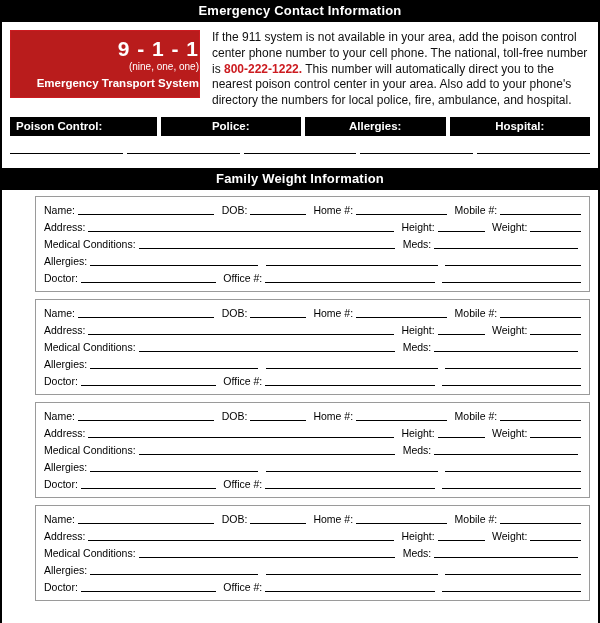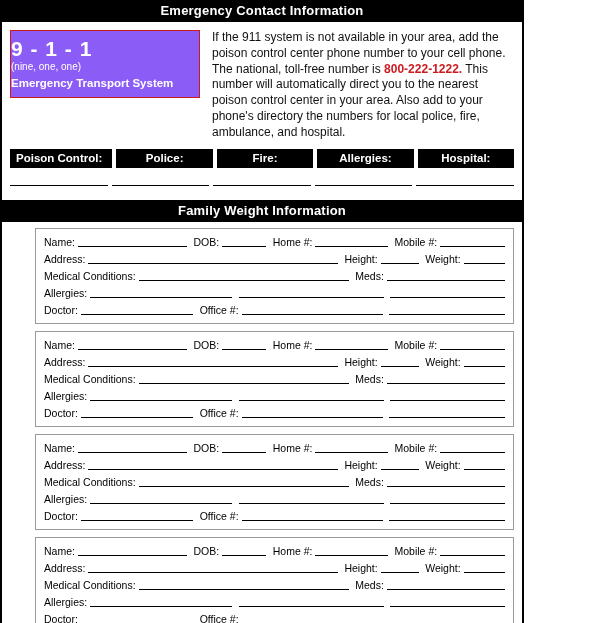--- a/index.html
+++ b/index.html
@@ -10,21 +10,21 @@
     width: 600px;
     height: 623px;
     background: #ffffff;
     font-family: "Liberation Sans", sans-serif;
     font-size: 11px;
     color: #000000;
     overflow: hidden;
   }
   .page {
     position: relative;
-    width: 524px;
+    width: 600px;
     height: 623px;
     box-sizing: border-box;
     border-left: 2px solid #000;
     border-right: 2px solid #000;
     padding: 0;
   }
 
   
   .section-bar {
     background: #000000;
@@ -38,27 +38,27 @@
   }
 
   
   .emergency-block {
     display: flex;
     align-items: flex-start;
     padding: 8px 8px 2px 8px;
     box-sizing: border-box;
   }
   .red-box {
-    background: #8b5cf6;
+    background: #b91c1c;
     color: #ffffff;
     width: 190px;
     min-width: 190px;
     height: 68px;
     box-sizing: border-box;
-    text-align: left;
+    text-align: right;
     padding-top: 7px;
     border: 1px solid #cc1b20;
   }
   .red-box .nine11 {
     font-size: 21px;
     font-weight: bold;
     letter-spacing: 1px;
     line-height: 1.05;
   }
   .red-box .nine11-sub {
@@ -181,21 +181,20 @@
       <div class="ets">Emergency Transport System</div>
     </div>
     <div class="emergency-text">
       <span>If the 911 system is not available in your area, add the poison control center phone number to your cell phone. The national, toll-free number is </span><span class="poison-number">800-222-1222.</span><span> This number will automatically direct you to the nearest poison control center in your area. Also add to your phone's directory the numbers for local police, fire, ambulance, and hospital.</span>
     </div>
   </div>
 
   <div class="contact-strip">
     <div class="contact-cell">Poison Control:</div>
     <div class="contact-cell center">Police:</div>
-    <div class="contact-cell center">Fire:</div>
     <div class="contact-cell center">Allergies:</div>
     <div class="contact-cell center">Hospital:</div>
   </div>
   <div class="contact-lines">
     <div class="cl"></div>
     <div class="cl"></div>
     <div class="cl"></div>
     <div class="cl"></div>
     <div class="cl"></div>
   </div>

